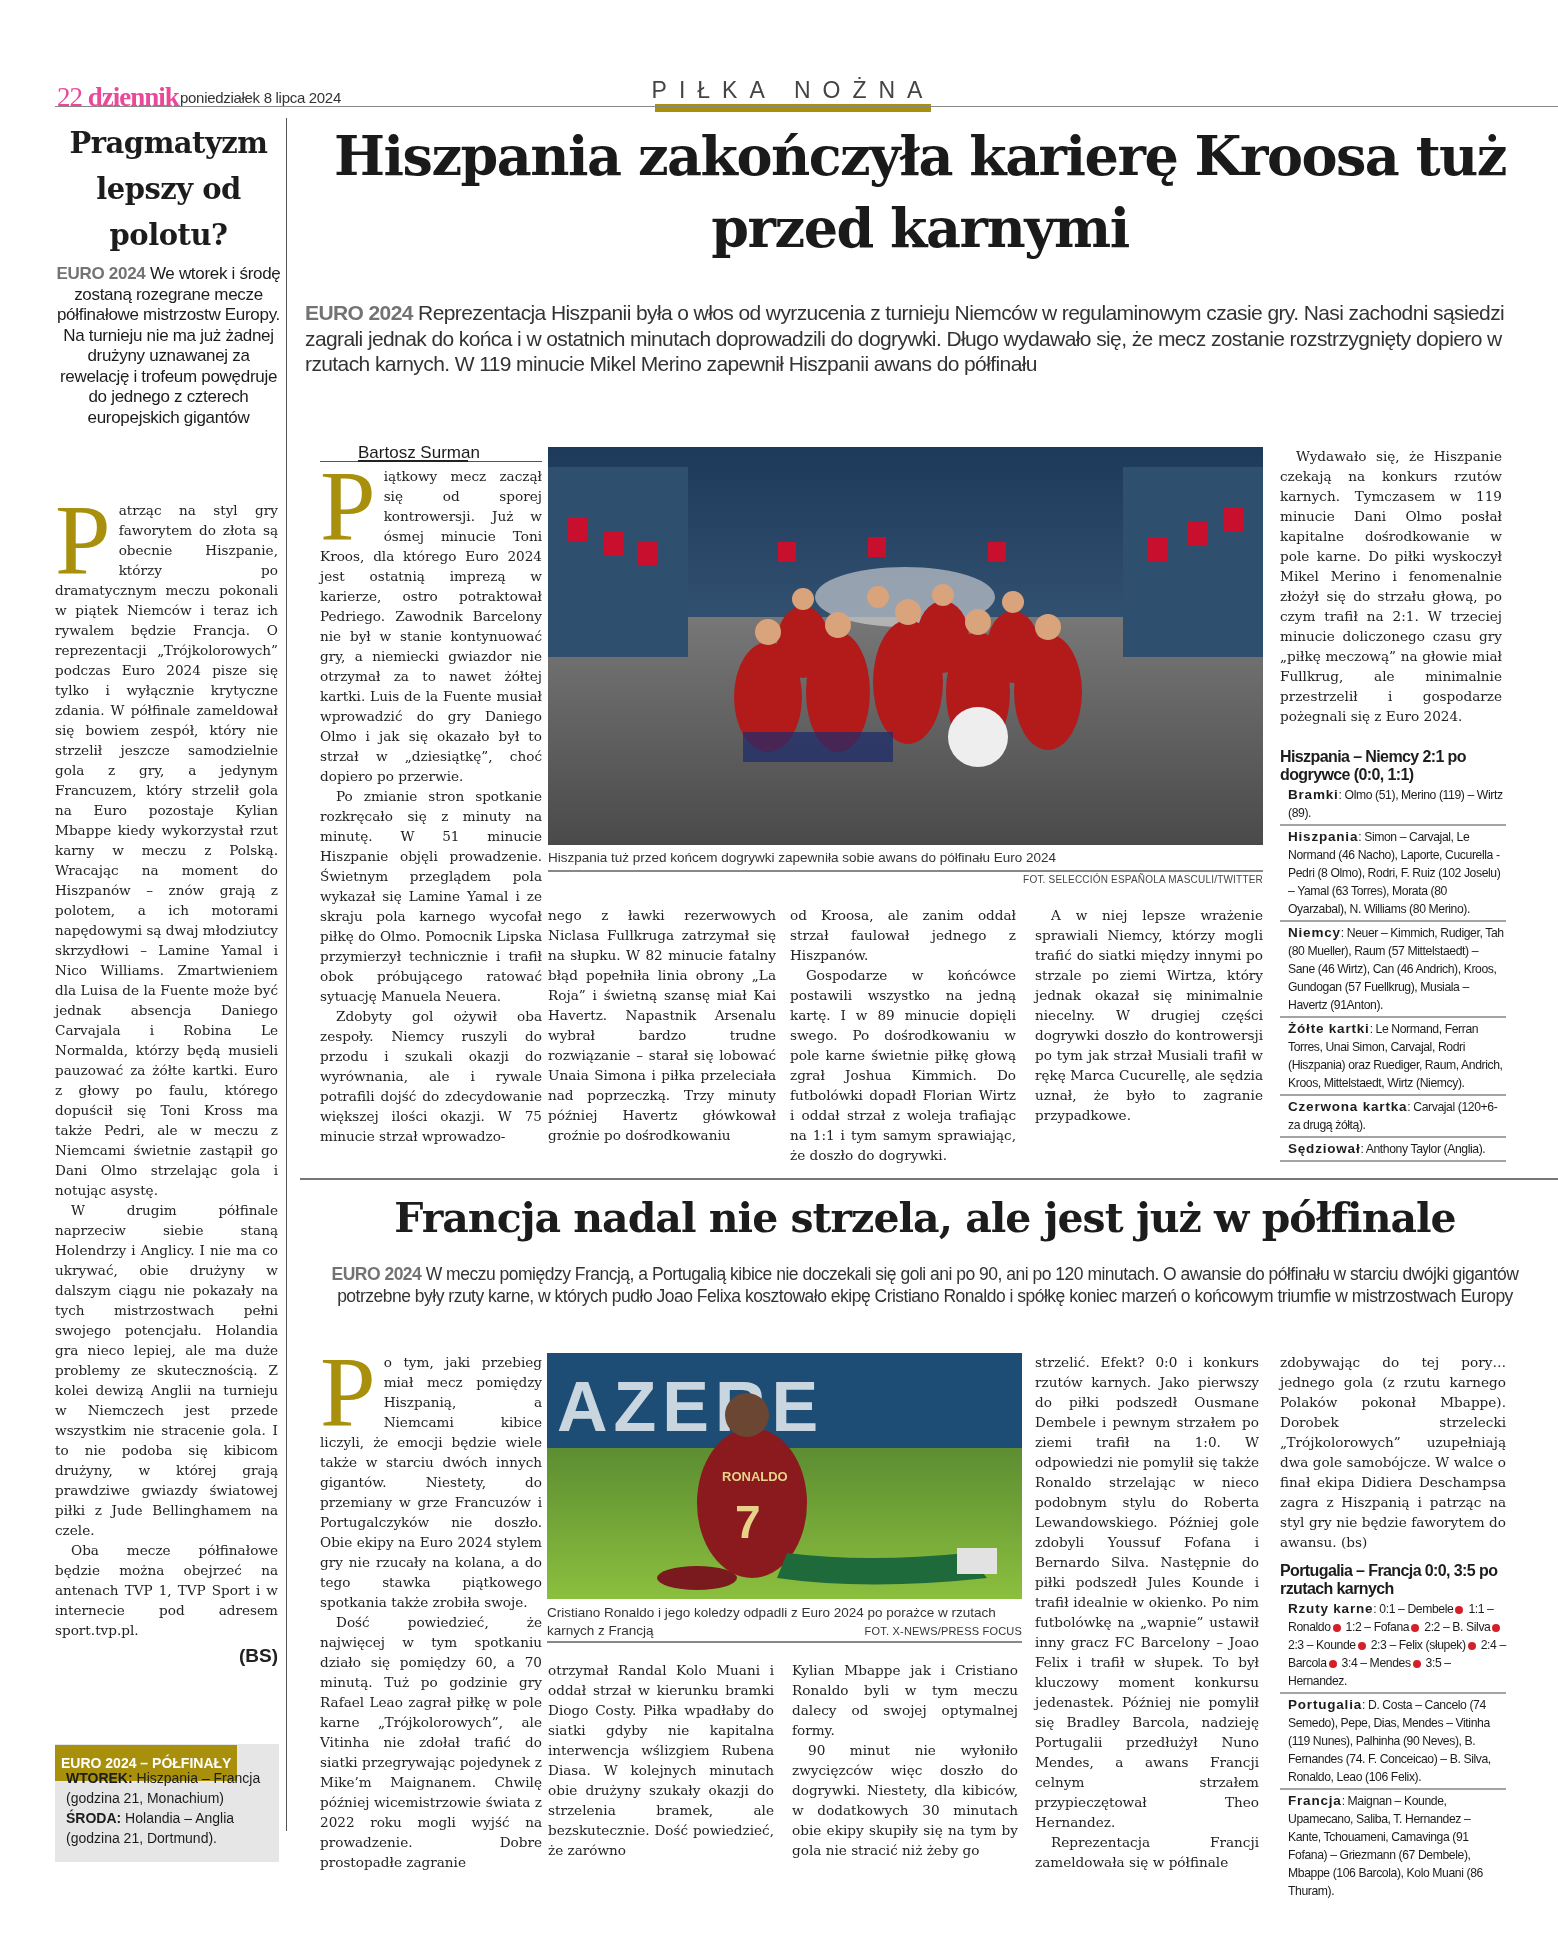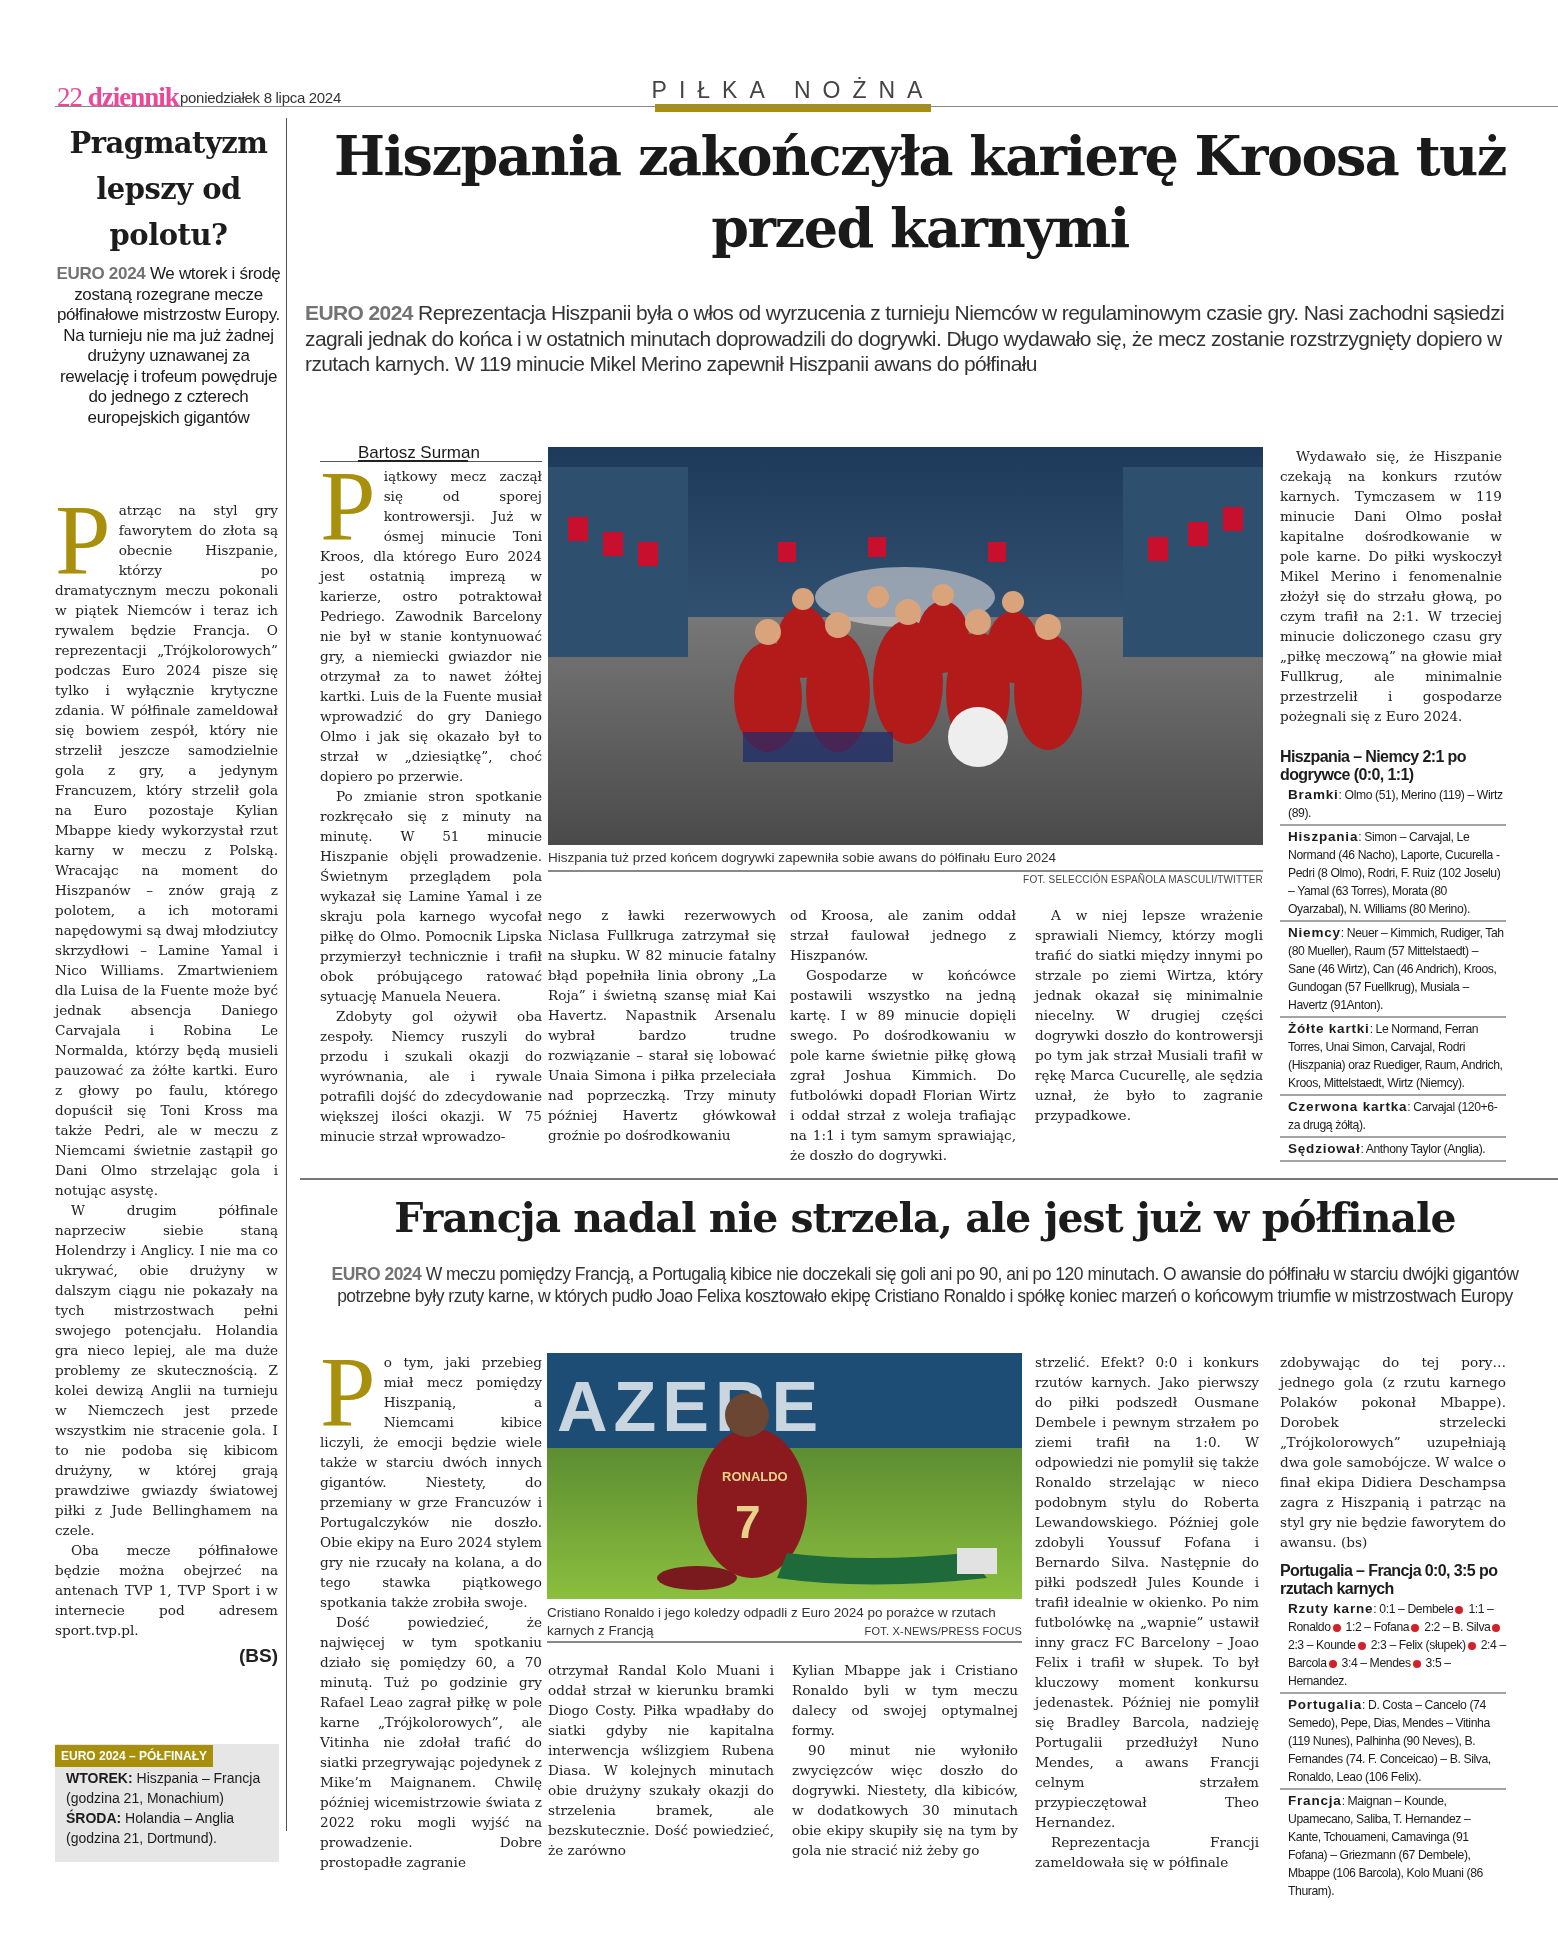--- a/index.html
+++ b/index.html
@@ -19,21 +19,21 @@
   .vrule { left: 286px; top: 118px; width: 1px; height: 1713px; background: #555; }
   .side-title { left: 55px; top: 120px; width: 227px; text-align: center; font-family: "DejaVu Serif", serif; font-weight: bold; font-size: 29px; line-height: 46px; letter-spacing: -0.5px; }
   .side-lead { left: 55px; top: 264px; width: 227px; text-align: center; font-family: "Liberation Sans", sans-serif; font-size: 17px; line-height: 20.5px; letter-spacing: -0.3px; }
   .lead-kicker { font-weight: bold; color: #737373; }
   .body-col { font-family: "DejaVu Serif", serif; font-size: 13.6px; line-height: 20px; text-align: justify; hyphens: manual; color: #222; }
   .body-col p { text-indent: 16px; }
   .body-col p.first { text-indent: 0; }
   .dropcap { float: left; font-family: "Liberation Serif", serif; font-size: 100px; line-height: 76px; color: #a8900d; margin: 2px 8px -4px 0; height: 76px; }
   .sig { text-align: right; font-family: "Liberation Sans", sans-serif; font-weight: bold; font-size: 19px; margin-top: 6px; }
   .box { left: 55px; top: 1744px; width: 224px; height: 118px; background: #e6e6e6; }
-  .box-head { left: 55px; top: 1745px; background: #a8900d; color: #fff; font-family: "Liberation Sans", sans-serif; font-weight: bold; font-size: 12px; padding: 4px 6px; }
+  .box-head { left: 55px; top: 1745px; background: #a8900d; color: #fff; font-family: "Liberation Sans", sans-serif; font-weight: bold; font-size: 14px; padding: 10px 6px; }
   .box-body { left: 66px; top: 1768px; width: 208px; font-family: "Liberation Sans", sans-serif; font-size: 14px; line-height: 20px; }
   .box-body b { font-weight: bold; }
 
   
   .h1 { left: 300px; top: 120px; width: 1240px; text-align: center; font-family: "DejaVu Serif", serif; font-weight: bold; font-size: 54px; line-height: 72px; letter-spacing: -1.5px; color: #1a1a1a; }
   .lead1 { left: 305px; top: 300px; width: 1240px; text-align: left; font-family: "Liberation Sans", sans-serif; font-size: 21px; line-height: 25.5px; letter-spacing: -0.6px; color: #333; }
   .author { left: 358px; top: 443px; font-family: "Liberation Sans", sans-serif; font-size: 17px; }
   .author-line { left: 320px; top: 461px; width: 222px; height: 1px; background: #555; }
   .author-ul { left: 358px; top: 460px; width: 110px; height: 2px; background: #222; }
   .photo1 { left: 548px; top: 447px; width: 715px; height: 398px; overflow: hidden; background: #3a3a3a; }

